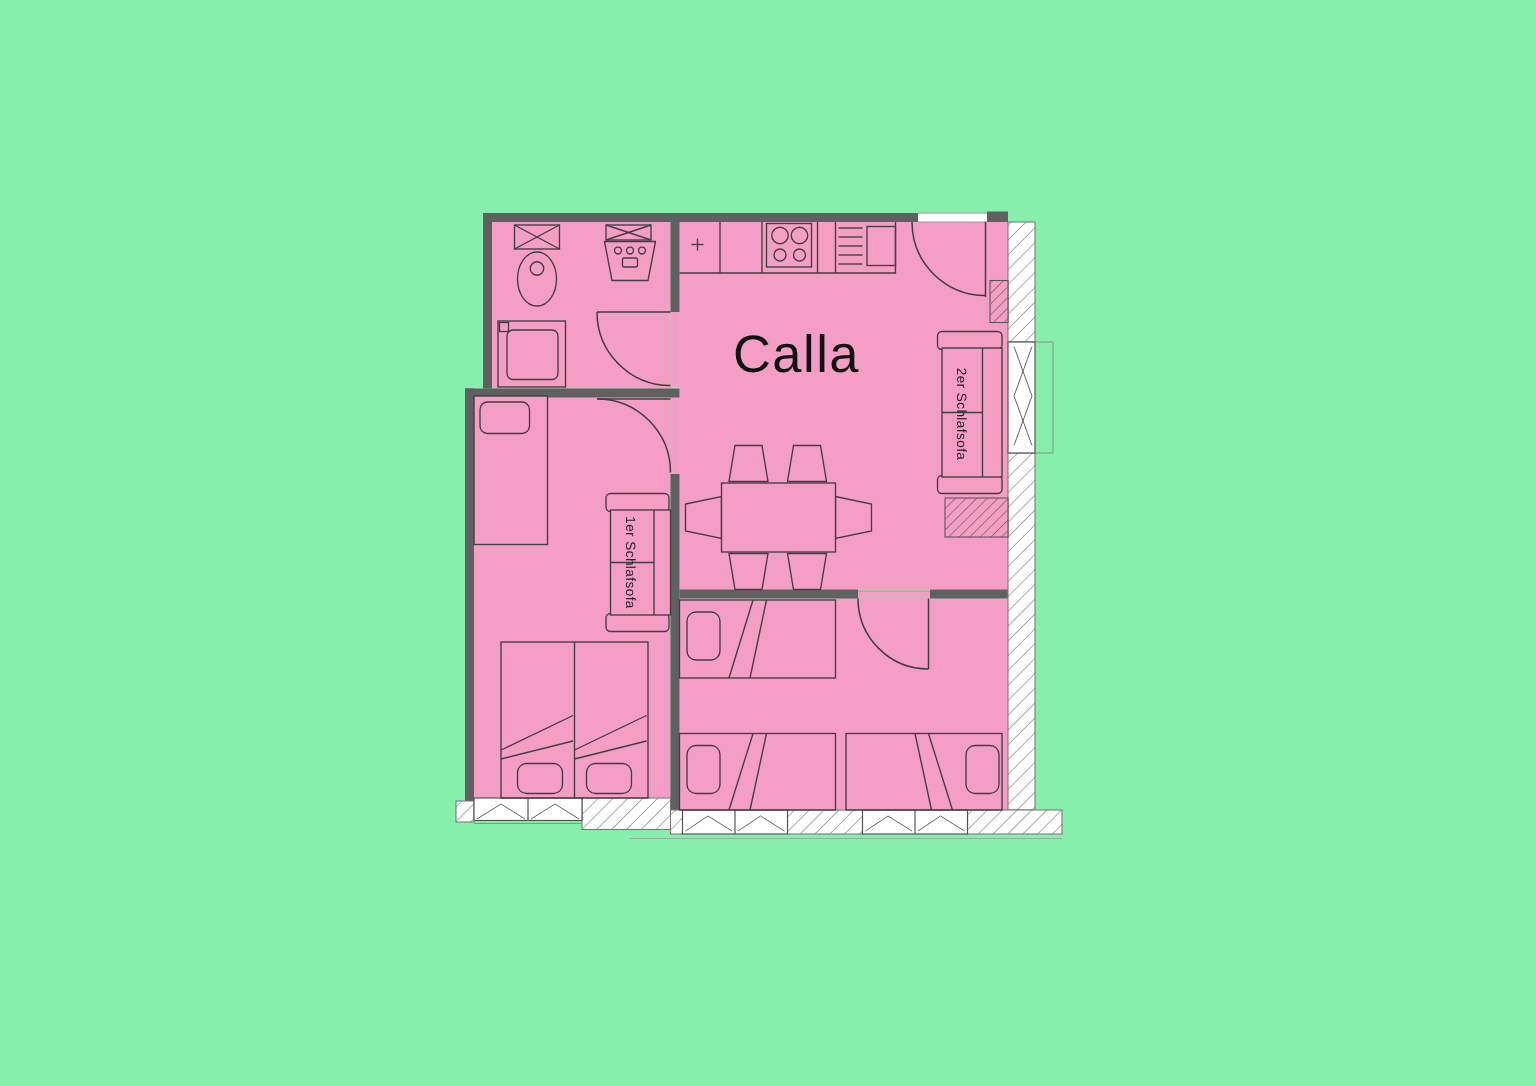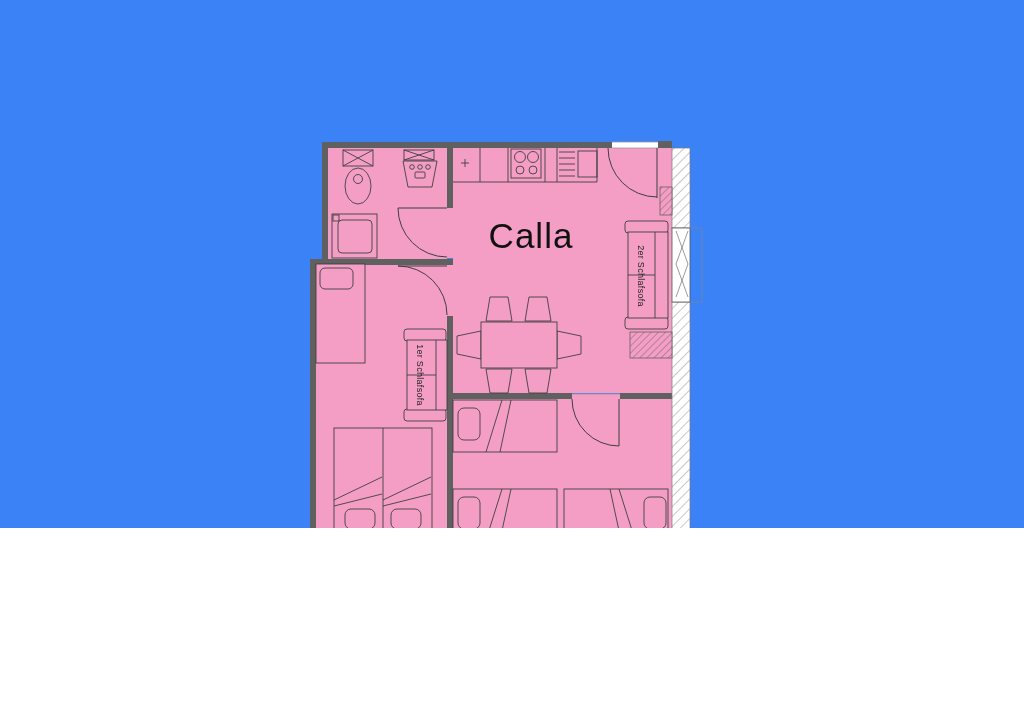--- a/index.html
+++ b/index.html
@@ -1,19 +1,19 @@
 <!DOCTYPE html>
 <html><head>
 <meta charset="utf-8">
 <style>
   html,body{margin:0;padding:0;background:#ffffff;}
   .page{
     position:relative;
-    width:1024px;height:528px;
-    background:#3b82f6;
+    width:1024px;height:724px;
+    background:#86efac;
     overflow:hidden;
     font-family:"Liberation Sans", sans-serif;
   }
   svg{display:block;}
   text{font-family:"Liberation Sans", sans-serif;}
   .room-label{font-size:35px;fill:#111111;letter-spacing:1px;}
   .sofa-label{font-size:9px;fill:#222222;letter-spacing:0.3px;}
 </style>
 </head>
 <body>

